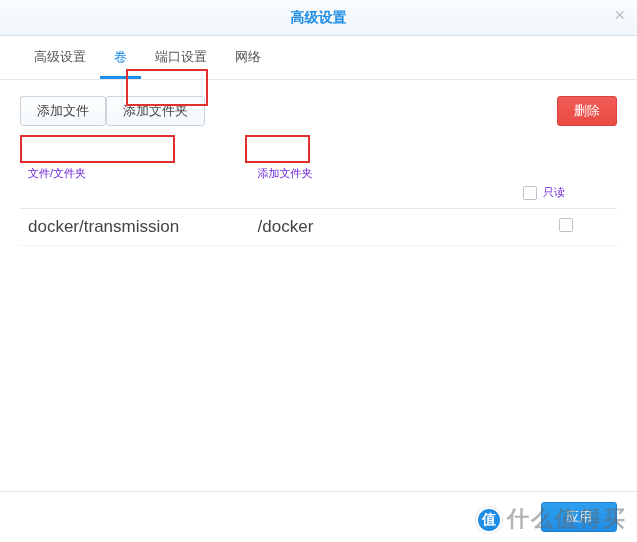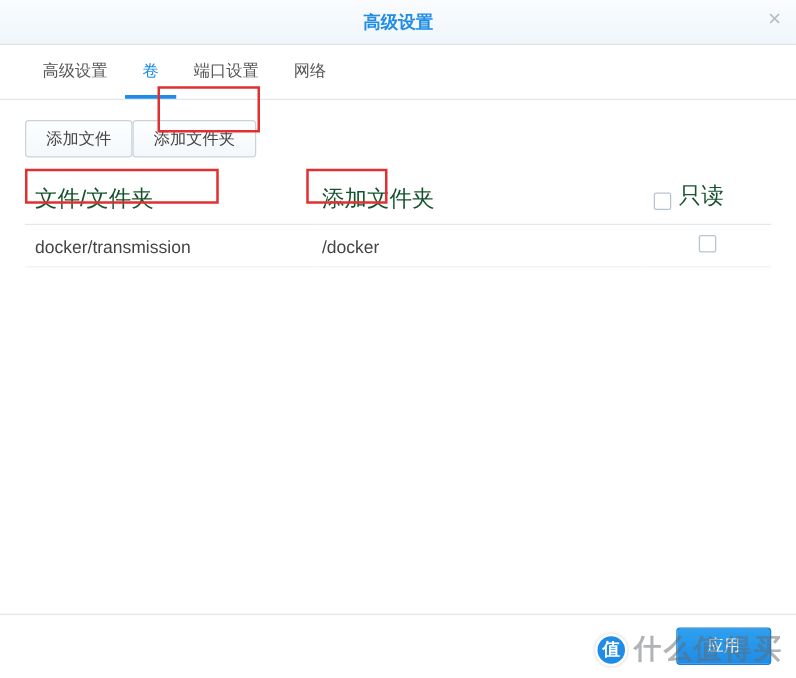--- a/index.html
+++ b/index.html
@@ -87,39 +87,40 @@
     .h2 { left: 20px; top: 135px; width: 155px; height: 28px; }
     .h3 { left: 245px; top: 135px; width: 65px; height: 28px; }
 
     table.grid {
       width: 100%;
       border-collapse: collapse;
       table-layout: fixed;
     }
     table.grid th {
       text-align: left;
-      color: #14532d;
+      color: #6d28d9;
       font-weight: normal;
-      font-size: 18px;
+      font-size: 11px;
       padding: 6px 8px;
       border-bottom: 1px solid #e2e8ee;
     }
     table.grid td {
       padding: 8px 8px;
       border-bottom: 1px solid #eef2f6;
       color: #444;
-      font-size: 14px;
+      font-size: 17px;
     }
     .col-path { width: 225px; }
     .col-mount { width: 260px; }
     .col-ro { width: 100px; text-align: left; }
     .th-ro {
       display: inline-flex;
       align-items: flex-end;
       gap: 6px;
+      margin-top: 41px;
     }
     .chk {
       width: 14px;
       height: 14px;
       border: 1px solid #b9c4cf;
       background: #fff;
       display: inline-block;
       border-radius: 2px;
     }
     .hr-bottom {
@@ -185,20 +186,21 @@
   <div class="tab active">卷</div>
   <div class="tab">端口设置</div>
   <div class="tab">网络</div>
 </div>
 
 <div class="content">
   <div class="toolbar">
     <button class="btn">添加文件</button>
     <button class="btn">添加文件夹</button>
     <div class="spacer"></div>
+    <button class="btn btn-danger">删除</button>
   </div>
 
   <table class="grid">
     <colgroup>
       <col class="col-path">
         <col class="col-mount">
         <col class="col-ro">
     </colgroup>
     <thead>
       <tr>

